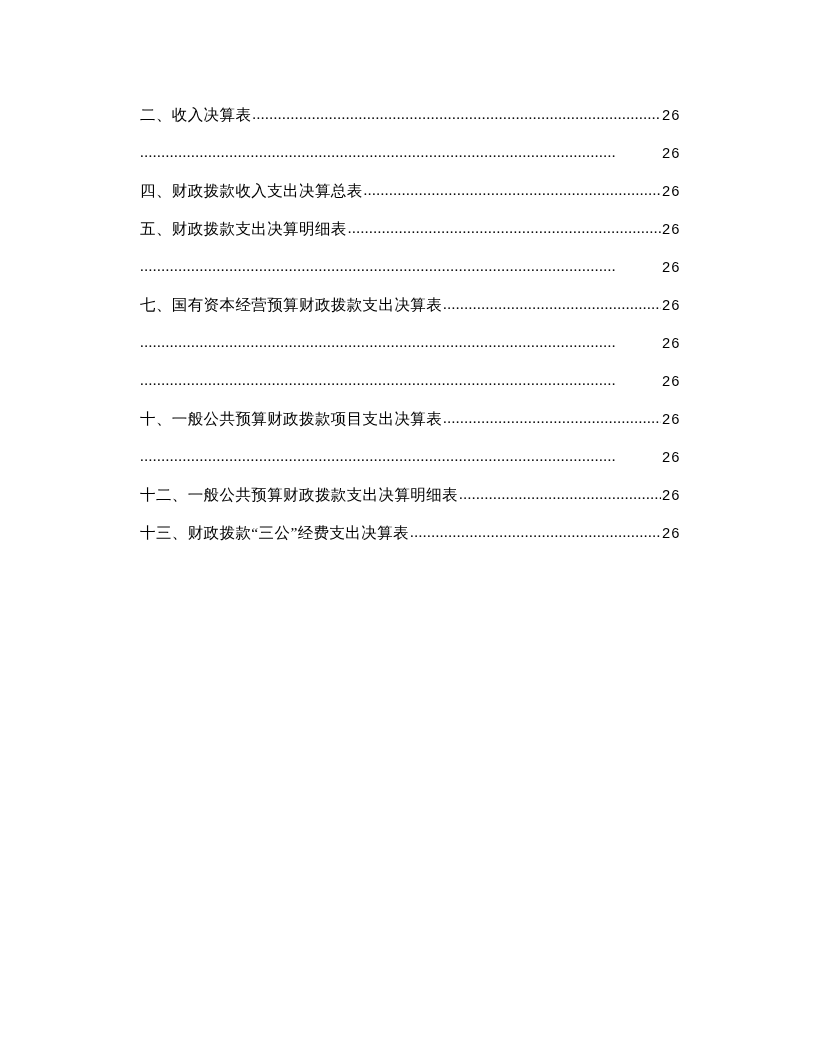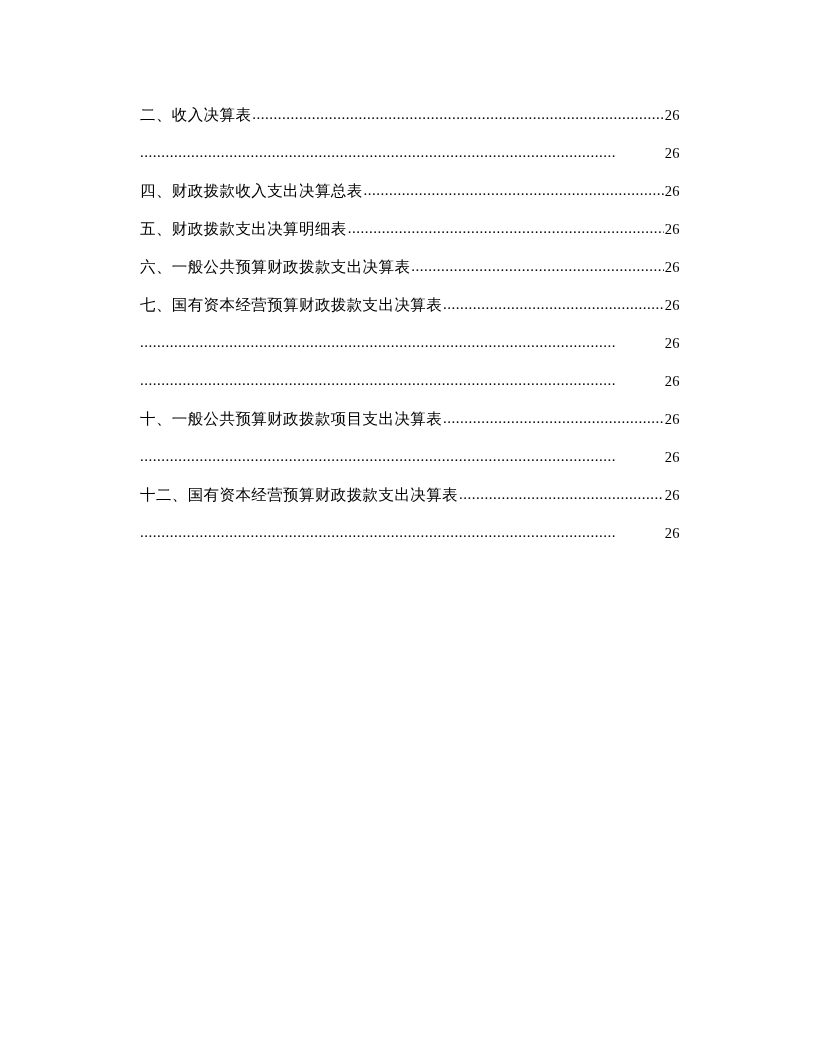--- a/index.html
+++ b/index.html
@@ -49,21 +49,21 @@
     white-space: nowrap;
     font-size: 15px;
     letter-spacing: 0.5px;
     color: #000;
     position: relative;
     top: -1px;
   }
   .toc-page {
     flex: 0 0 auto;
     padding-left: 1px;
-    font-family: Liberation Serif, serif;
+    font-family: Liberation Mono, monospace;
     font-size: 14.5px;
   }
 </style>
 </head>
 <body>
 
 <div class="page">
   <div class="toc">
 
     <div class="toc-entry">
@@ -83,21 +83,20 @@
       <span class="toc-page">26</span>
     </div>
 
     <div class="toc-entry">
       <span class="toc-title">五、财政拨款支出决算明细表</span>
       <span class="toc-dots">................................................................................................................</span>
       <span class="toc-page">26</span>
     </div>
 
     <div class="toc-entry">
-      <span class="toc-title">六、一般公共预算财政拨款支出决算表</span>
       <span class="toc-dots">................................................................................................................</span>
       <span class="toc-page">26</span>
     </div>
 
     <div class="toc-entry">
       <span class="toc-title">七、国有资本经营预算财政拨款支出决算表</span>
       <span class="toc-dots">................................................................................................................</span>
       <span class="toc-page">26</span>
     </div>
 
@@ -116,24 +115,25 @@
       <span class="toc-dots">................................................................................................................</span>
       <span class="toc-page">26</span>
     </div>
 
     <div class="toc-entry">
       <span class="toc-dots">................................................................................................................</span>
       <span class="toc-page">26</span>
     </div>
 
     <div class="toc-entry">
-      <span class="toc-title">十二、国有资本经营预算财政拨款支出决算表</span>
+      <span class="toc-title">十二、一般公共预算财政拨款支出决算明细表</span>
       <span class="toc-dots">................................................................................................................</span>
       <span class="toc-page">26</span>
     </div>
 
     <div class="toc-entry">
+      <span class="toc-title">十三、财政拨款“三公”经费支出决算表</span>
       <span class="toc-dots">................................................................................................................</span>
       <span class="toc-page">26</span>
     </div>
 
   </div>
 </div>
 
 </body></html>

